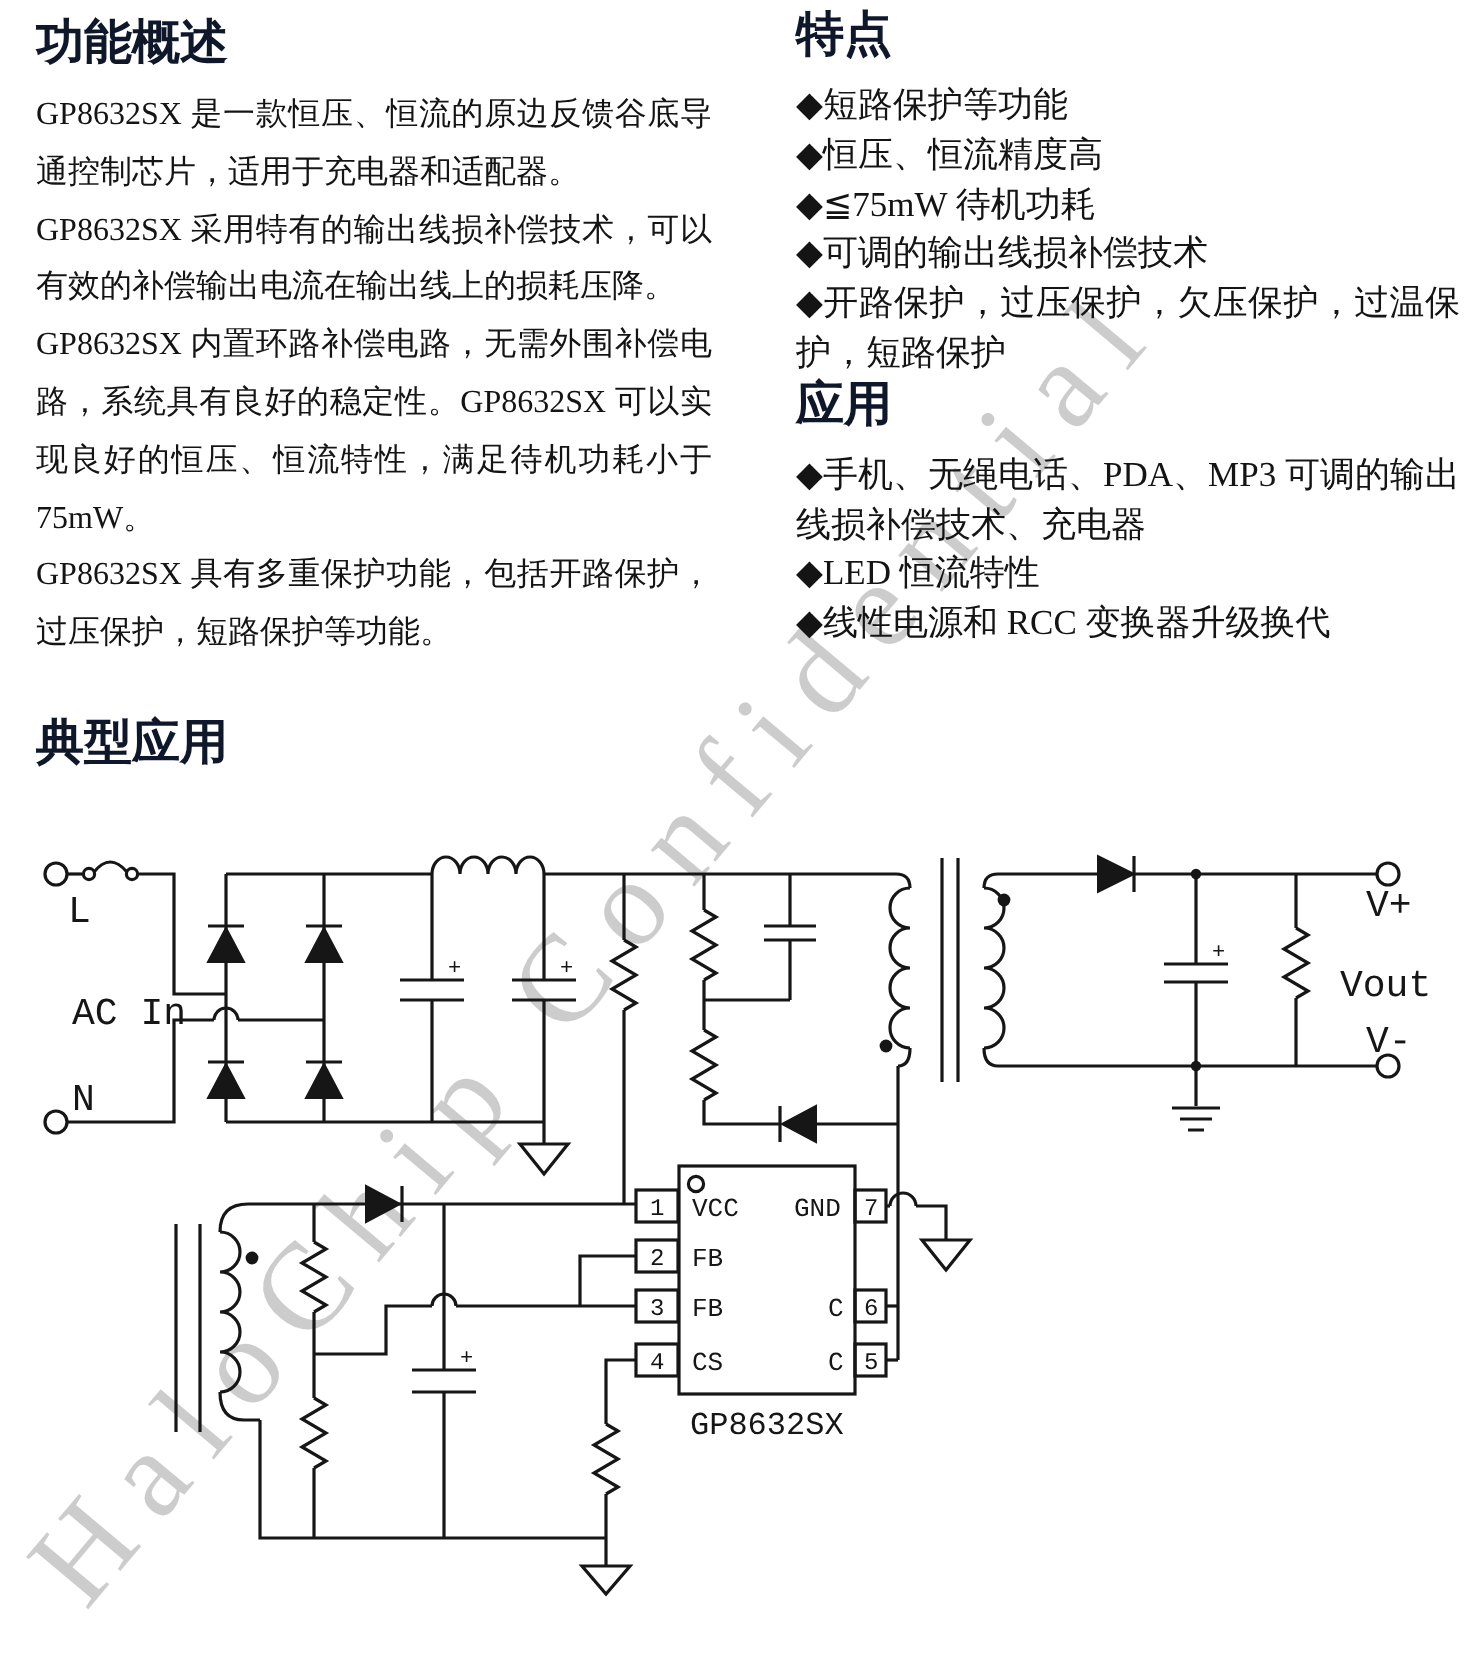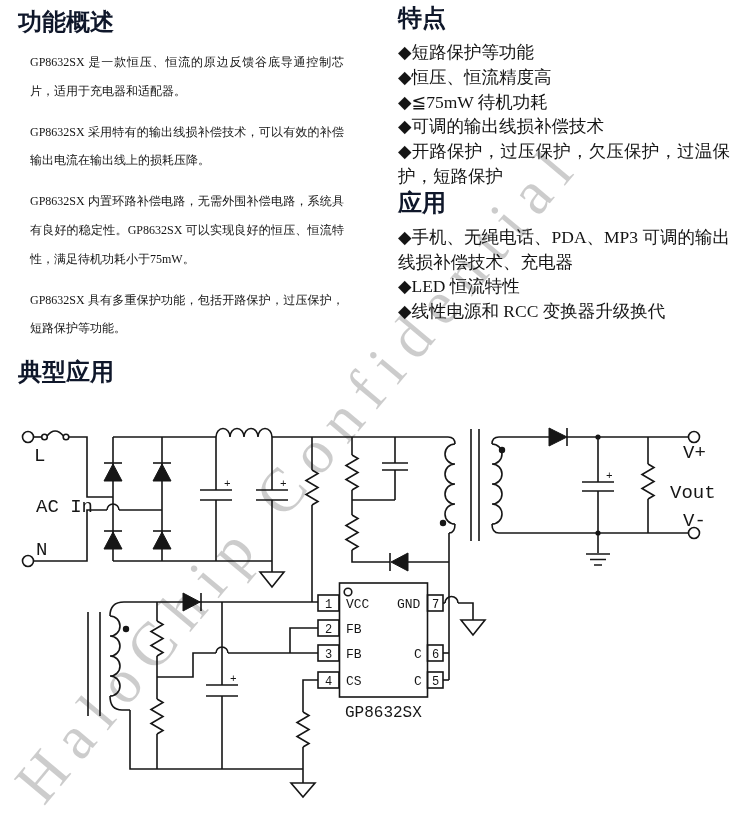--- a/index.html
+++ b/index.html
@@ -17,21 +17,21 @@
     color:rgba(0,0,0,0.20);z-index:0;pointer-events:none;
   }
   .col{position:absolute;z-index:1;}
   .col-left{left:18px;top:8px;width:338px;}
   .col-right{left:398px;top:4px;width:332px;}
   h2.sec{
     font-family:"Liberation Sans","DejaVu Sans",sans-serif;
     font-weight:bold;font-size:24px;line-height:28px;color:#0f172a;margin:0 0 8px 0;
   }
   .col-left p{
-    margin:12px;font-size:12px;line-height:28.8px;text-align:justify;
+    margin:0;font-size:16px;line-height:28.8px;text-align:justify;
   }
   .li{
     font-size:17.5px;line-height:24.8px;text-align:justify;
   }
   .apps-title{margin-top:10px;margin-bottom:8px;}
   .typical-title{position:absolute;left:18px;top:358px;z-index:1;}
   svg.schematic{position:absolute;left:0;top:388px;z-index:1;}
   svg .wire{stroke:#161616;stroke-width:1.6;fill:none;}
   svg .part{stroke:#161616;stroke-width:1.6;fill:none;}
   svg .fillpart{stroke:#161616;stroke-width:1;fill:#161616;}

